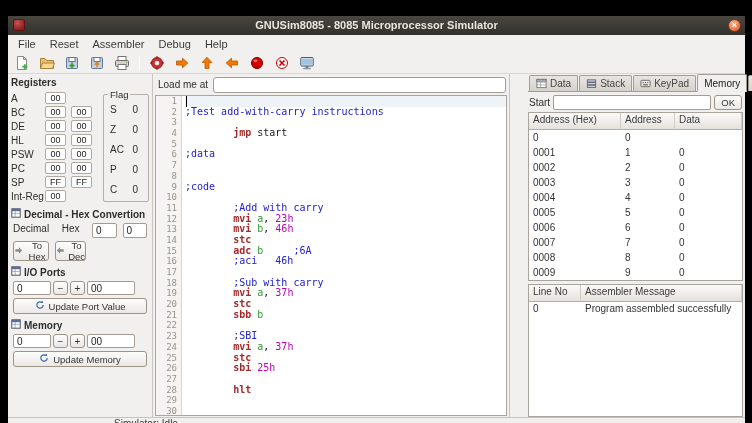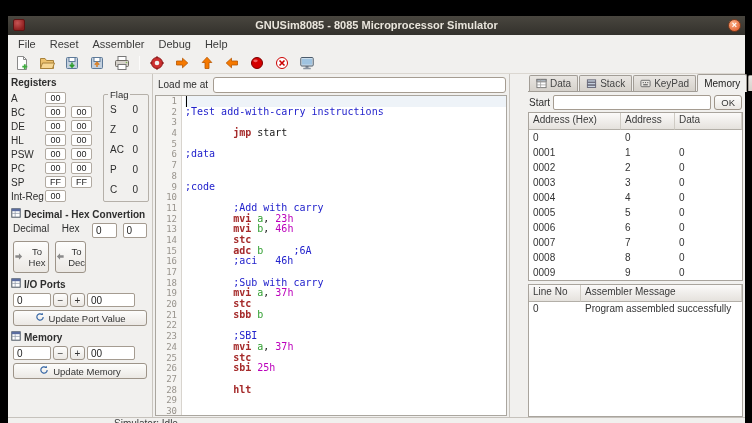--- a/index.html
+++ b/index.html
@@ -41,21 +41,21 @@
   .reg-label { width:34px; font-size:10px; color:#2d2d2d; }
   .reg-value { display:inline-block; width:21px; height:12px; line-height:11px; background:#fff; border:1px solid #b1aaa1; border-radius:2px; font-size:9px; text-align:center; color:#222; margin-right:5px; }
   .flag-frame { width:46px; flex:0 0 46px; border:1px solid #b5b0a9; border-radius:2px; position:relative; margin-top:3px; height:108px; }
   .flag-legend { position:absolute; top:-6px; left:4px; background:#f1f0ee; font-size:9.5px; padding:0 2px; color:#2e2e2e; }
   .flag-item { display:flex; justify-content:space-between; align-items:center; padding:0 10px 0 6px; height:20px; font-size:10px; color:#2d2d2d; margin-top:0; }
   #flag-items { padding-top:4px; }
 
   .conv-grid { display:grid; grid-template-columns:1fr 1fr 1fr 1fr; gap:3px 6px; padding:0 2px; }
   .conv-label { font-size:10px; color:#2d2d2d; text-align:center; }
   .conv-entry { height:15px; width:100%; }
-  .conv-btn { height:32px; display:flex; align-items:center; justify-content:center; gap:3px; }
+  .conv-btn { height:20px; display:flex; align-items:center; justify-content:center; gap:3px; }
   .conv-btn svg { width:9px; height:9px; }
 
   .spin-row { display:flex; gap:2px; align-items:center; padding:0 2px; }
   .spin-entry { width:38px; height:14px; }
   .spin-btn { width:15px; height:14px; font-size:10px; line-height:11px; text-align:center; padding:0; }
   .data-entry { width:48px; height:14px; }
   .update-btn { width:calc(100% - 4px); margin:3px 2px 0; height:16px; display:flex; align-items:center; justify-content:center; gap:4px; }
   .update-btn svg { width:10px; height:10px; }
 
   

